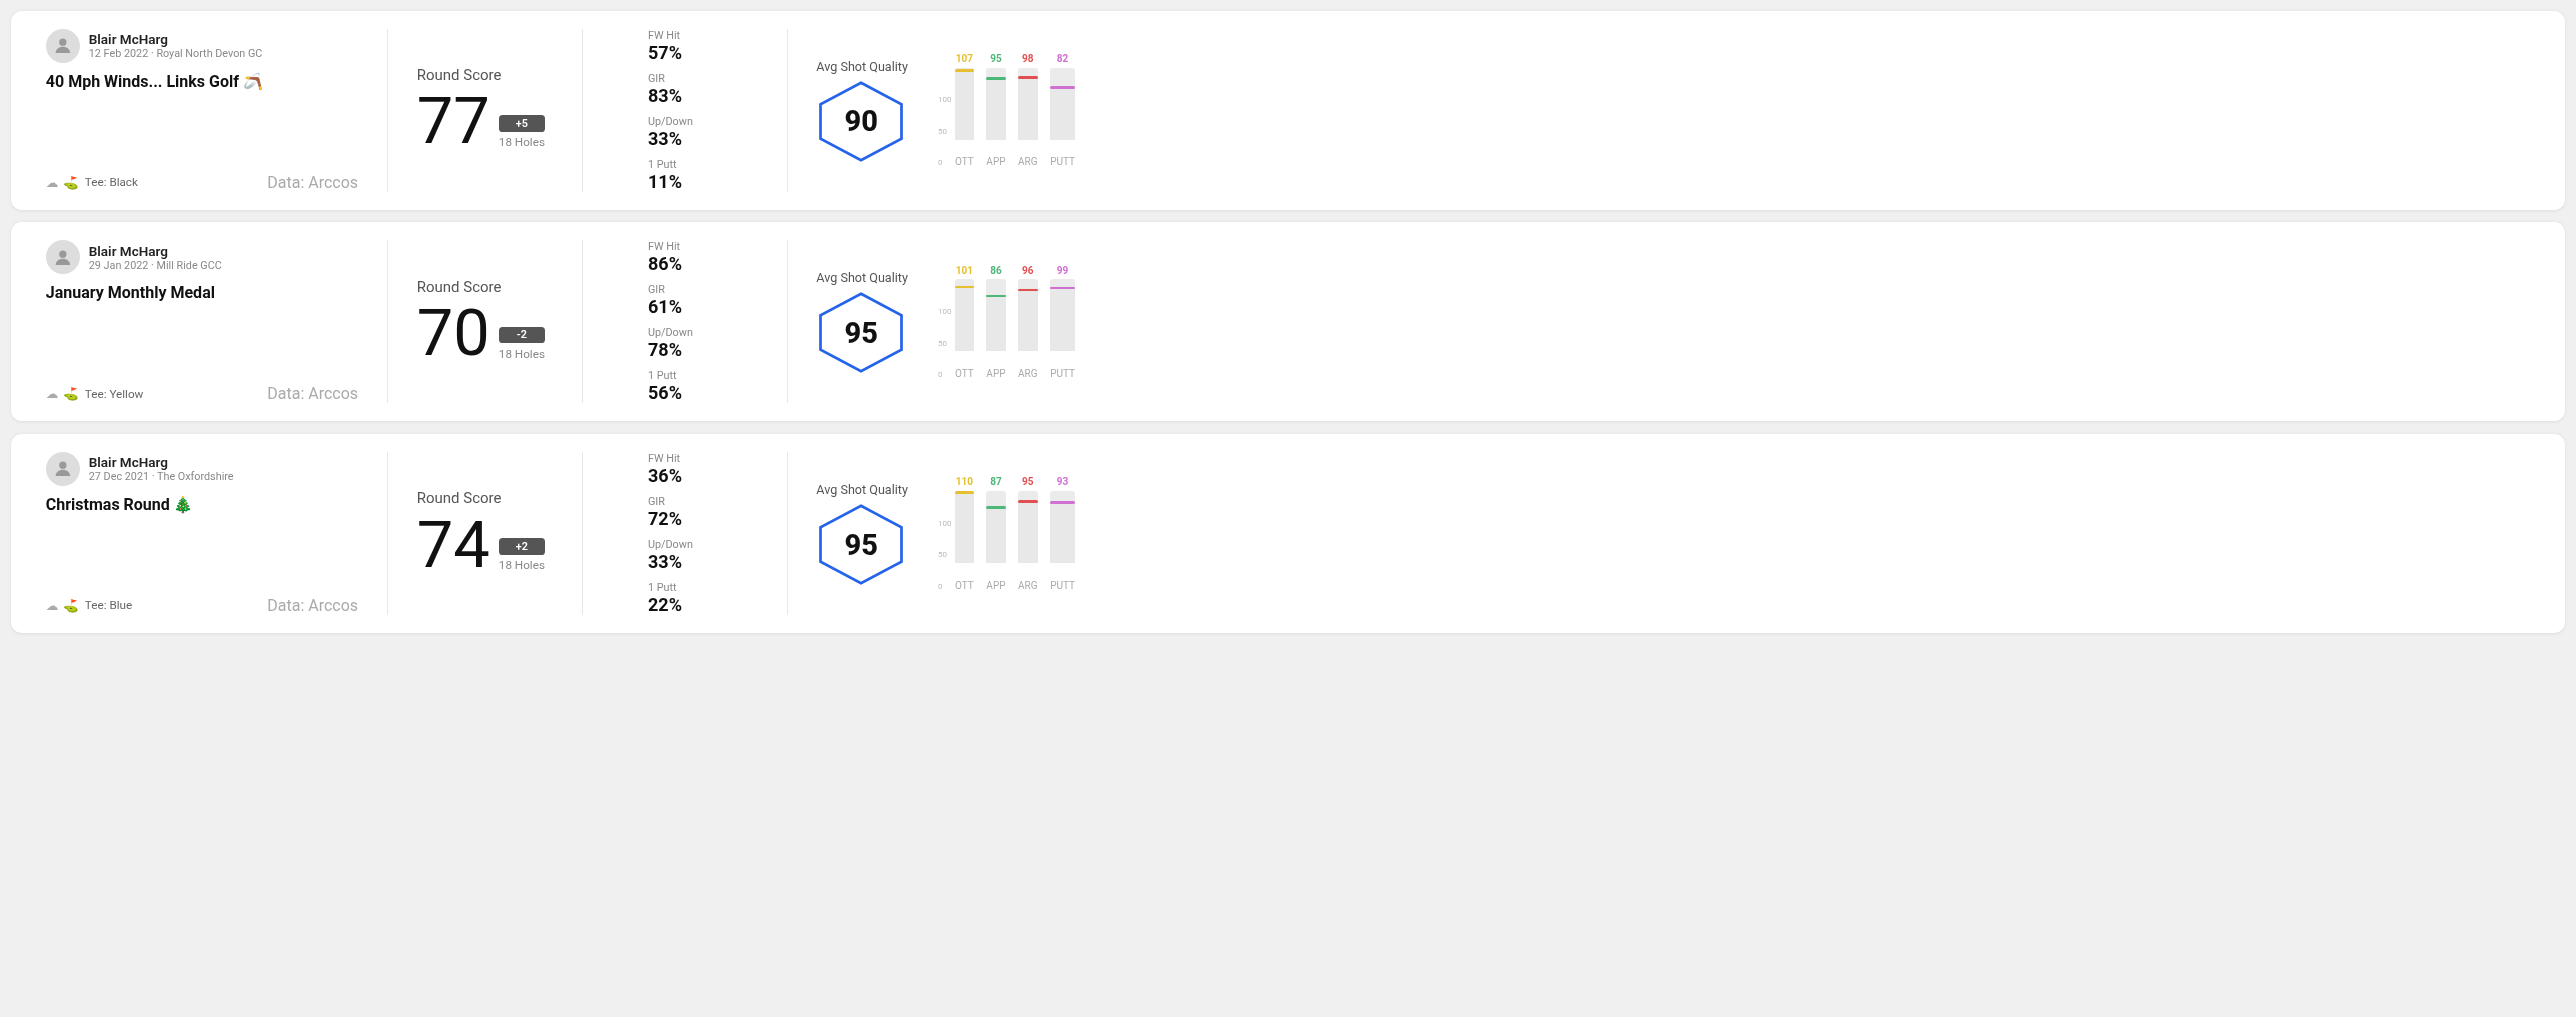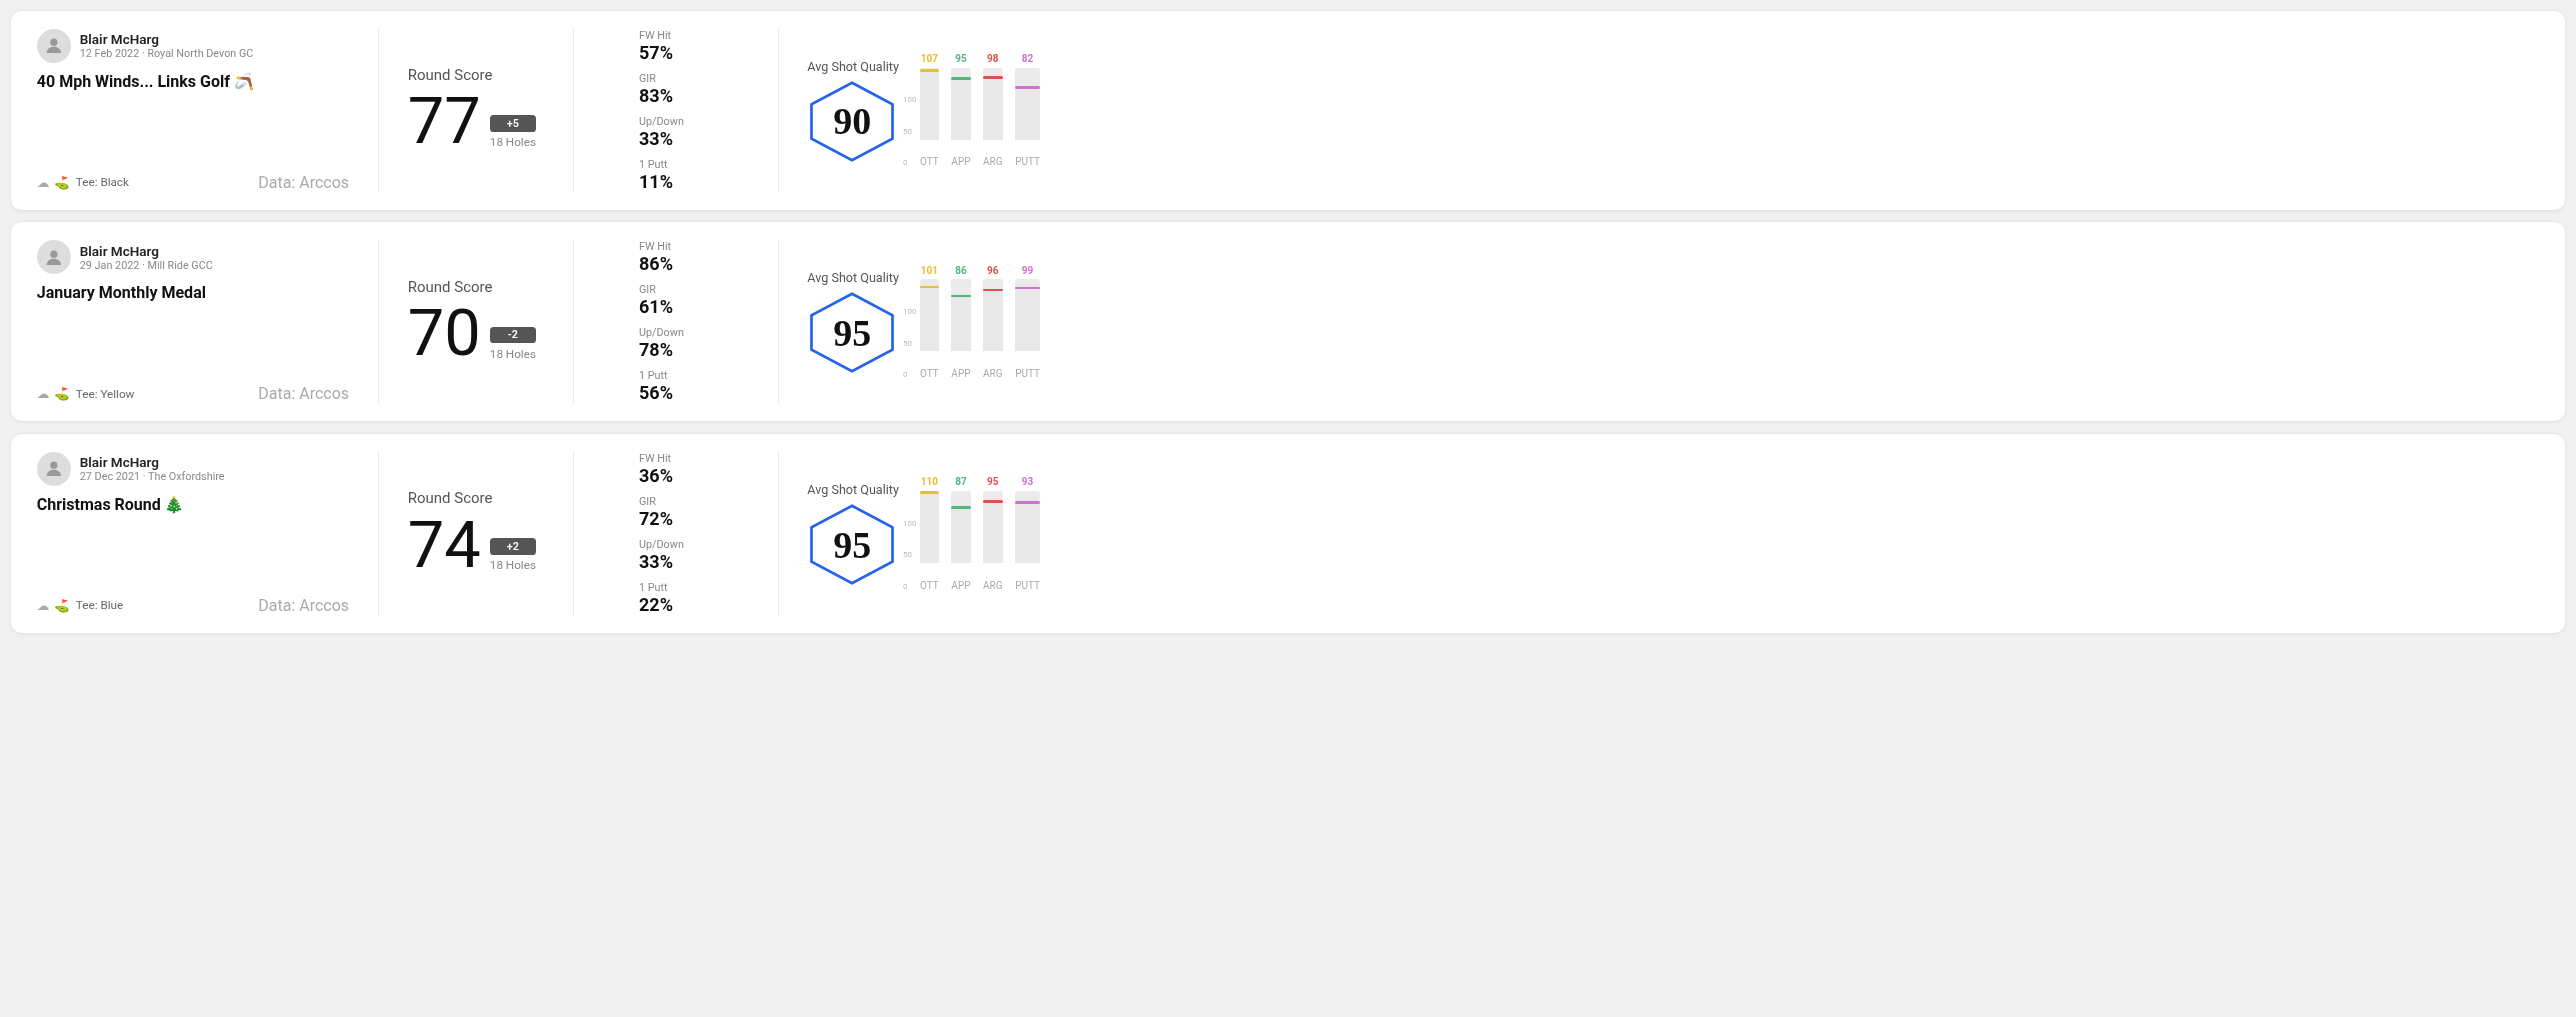--- a/index.html
+++ b/index.html
@@ -6,21 +6,21 @@
     body {
       font-family: -apple-system, BlinkMacSystemFont, 'Segoe UI', Roboto, sans-serif;
       background: #f0f0f0;
       padding: 10.8px;
       min-width: 1083px;
     }
     .round-card {
       background: #fff;
       border-radius: 10.8px;
       margin-bottom: 12.6px;
-      padding: 18px 26px;
+      padding: 18px 35px;
       display: flex;
       align-items: stretch;
       gap: 0;
       box-shadow: 0 0.9px 3.6px rgba(0,0,0,0.08);
     }
     .card-left {
       width: 334px;
       flex-shrink: 0;
       display: flex;
       flex-direction: column;
@@ -160,21 +160,21 @@
       font-size: 18px;
       font-weight: 700;
       color: #111;
     }
     .quality-section {
       width: 379px;
       flex-shrink: 0;
       padding: 0 21.7px;
       display: flex;
       align-items: center;
-      gap: 4px;
+      gap: 30px;
     }
     .quality-left {
       display: flex;
       flex-direction: column;
       align-items: flex-start;
     }
     .quality-label {
       font-size: 12.6px;
       color: #555;
       margin-bottom: 7.2px;
@@ -187,26 +187,25 @@
       align-items: center;
       justify-content: center;
     }
     .hexagon-svg {
       position: absolute;
       top: 0; left: 0;
       width: 100%;
       height: 100%;
     }
     .hexagon-score {
-      font-size: 38px;
+      font-size: 29px;
       font-weight: 800;
       color: #111;
       position: relative;
       z-index: 1;
-      font-family: Liberation Serif, serif;
     }
     .bar-col {
       display: flex;
       flex-direction: column;
       align-items: center;
       gap: 1.8px;
       flex: 1;
     }
     .bar-value-label {
       font-size: 10px;

